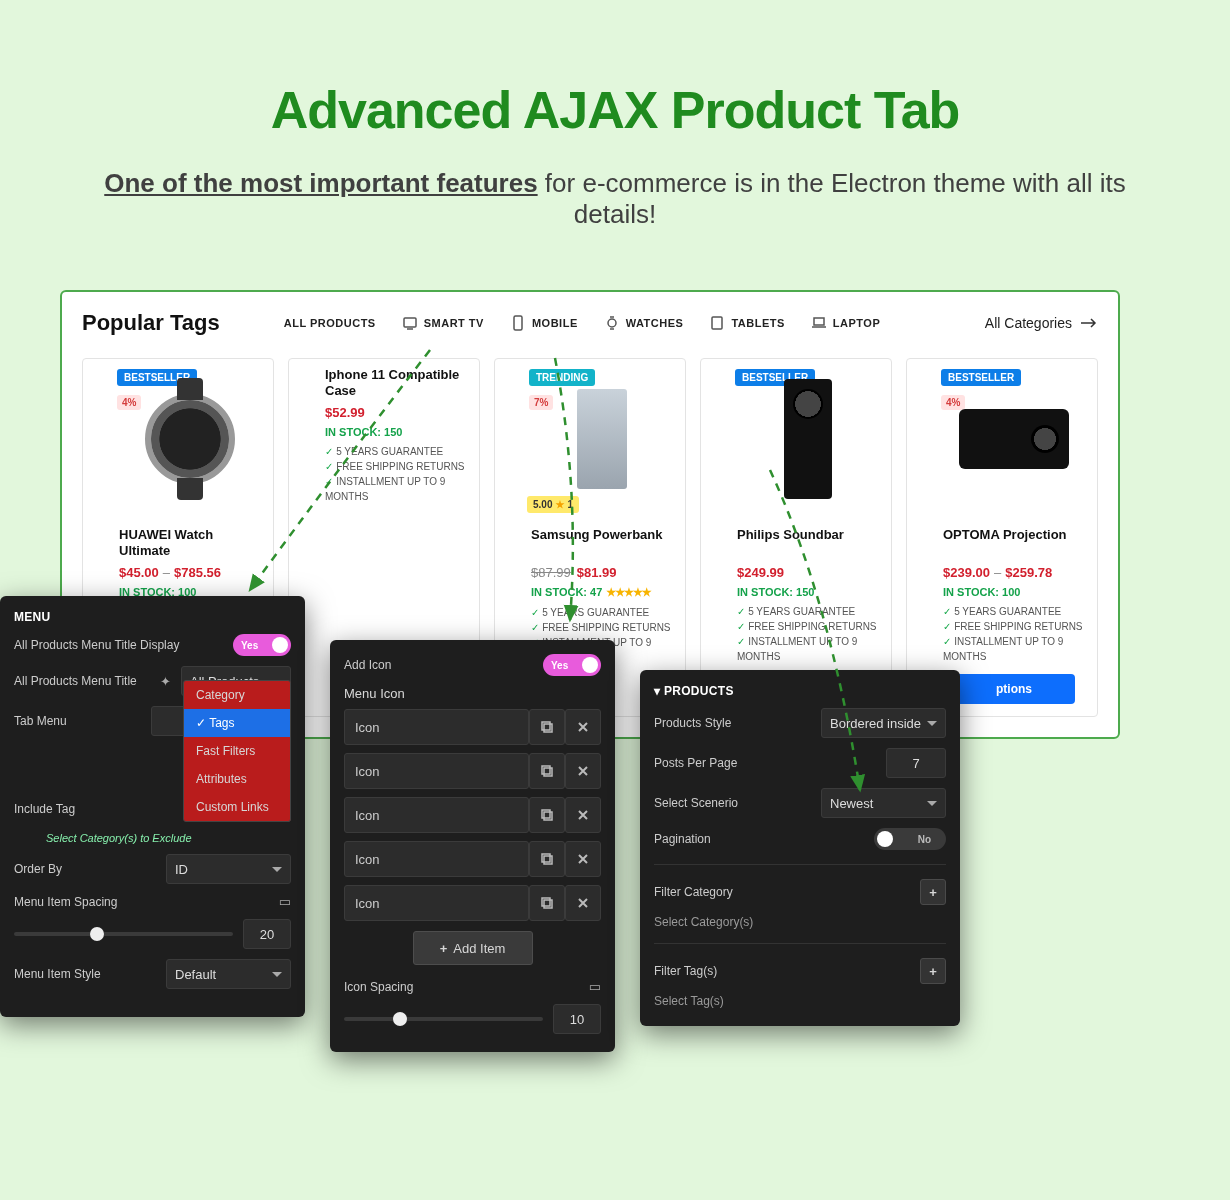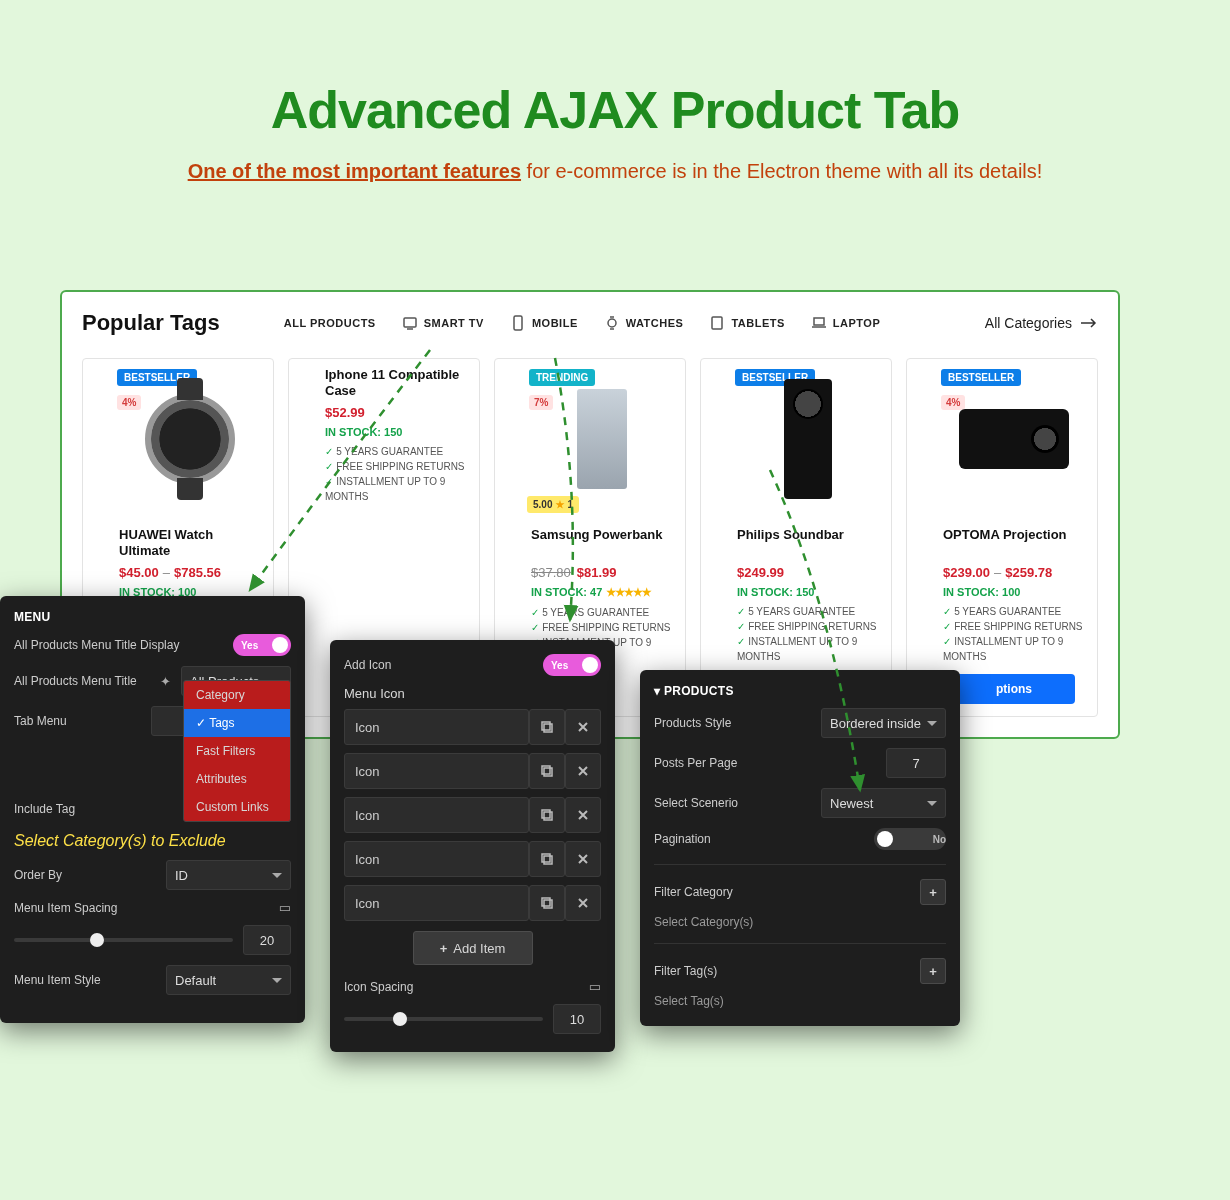--- a/index.html
+++ b/index.html
@@ -1,19 +1,19 @@
 <!DOCTYPE html>
 <html><head>
 <meta charset="utf-8">
 <style>
   * { box-sizing: border-box; margin: 0; padding: 0; }
   body { font-family: -apple-system, BlinkMacSystemFont, "Segoe UI", Arial, sans-serif; background:#e2f7dc; width:1230px; height:1200px; position:relative; overflow:hidden; }
   .hero { text-align:center; padding:80px 60px 30px; }
   .hero h1 { color:#1f8b1f; font-size:52px; font-weight:800; letter-spacing:-1px; }
-  .hero .sub { color:#c2410c; font-size:20px; margin-top:20px; font-weight:400; }
+  .hero .sub { color:#404040; font-size:26px; margin-top:28px; font-weight:400; }
   .hero .sub .u { font-weight:700; text-decoration:underline; }
 
   .shop { position:absolute; left:60px; top:290px; width:1060px; background:#fff; border:2px solid #4daa4d; border-radius:6px; padding:18px 20px 20px; }
   .shop-head { display:flex; align-items:center; gap:24px; }
   .shop-head h2 { font-size:22px; font-weight:800; color:#111; }
   .tabs { display:flex; gap:26px; margin-left:40px; font-size:11px; font-weight:700; color:#222; letter-spacing:.5px; }
   .tabs .tab { display:flex; align-items:center; gap:6px; cursor:pointer; }
   .tabs svg { width:16px; height:16px; stroke:#555; fill:none; stroke-width:1.5; }
   .allcat { margin-left:auto; display:flex; align-items:center; gap:8px; font-size:14px; color:#222; font-weight:500; cursor:pointer; }
 
@@ -48,33 +48,33 @@
   .soundbar { width:48px; height:120px; background:#111; border-radius:4px; position:relative; }
   .soundbar::after{content:"";position:absolute;left:50%;top:10px;transform:translateX(-50%);width:30px;height:30px;border-radius:50%;background:radial-gradient(circle,#444 0 60%,#000 61% 100%);}
   .proj { width:110px; height:60px; background:#111; border-radius:6px; position:relative; }
   .proj::after{content:"";position:absolute;right:10px;top:50%;transform:translateY(-50%);width:28px;height:28px;border-radius:50%;background:radial-gradient(circle,#444 0 55%,#000 56% 100%);}
 
   
   .panel { position:absolute; background:#1e1e1e; color:#d7d7d7; font-size:13px; border-radius:6px; box-shadow:0 8px 28px rgba(0,0,0,.5); padding:14px 14px 18px; }
   .panel .hdr { font-size:12px; font-weight:700; color:#fff; letter-spacing:.3px; margin-bottom:10px; }
   .row { display:flex; align-items:center; justify-content:space-between; margin:10px 0; gap:10px; }
   .row .lab { color:#ccc; font-size:12px; flex:1; }
-  .row .italic { font-style:italic; color:#fde047; font-size:16px; }
+  .row .italic { font-style:italic; color:#86efac; font-size:11px;margin-left:32px; }
   .selectbox, .textbox { background:#2c2c2c; border:1px solid #3b3b3b; color:#ddd; height:30px; display:flex; align-items:center; padding:0 8px; border-radius:3px; min-width:125px; justify-content:space-between; cursor:pointer; }
   .textbox { min-width:48px; justify-content:center; }
   .chev { width:0;height:0;border-left:5px solid transparent;border-right:5px solid transparent;border-top:5px solid #aaa; }
   .toggle { width:58px; height:22px; border-radius:11px; position:relative; display:flex; align-items:center; }
   .toggle.on { background:#e85bdc; }
   .toggle.off { background:#3a3a3a; }
   .toggle .knob { width:16px; height:16px; background:#fff; border-radius:50%; position:absolute; }
   .toggle.on .knob { right:3px; }
   .toggle.off .knob { left:3px; }
   .toggle .txt { font-size:10px; font-weight:600; color:#fff; position:absolute; }
   .toggle.on .txt { left:8px; }
-  .toggle.off .txt { right:0; color:#bbb;padding-left:26px; }
+  .toggle.off .txt { right:15px; color:#bbb;padding-left:26px; }
   .chip { background:#333; border:1px solid #4a4a4a; border-radius:3px; padding:3px 6px; font-size:11px; display:inline-flex; align-items:center; gap:4px; }
   .plusbtn { width:26px;height:26px;background:#333;border:1px solid #4a4a4a;border-radius:3px;display:flex;align-items:center;justify-content:center;font-weight:700;cursor:pointer; }
   .slider { display:flex; align-items:center; gap:10px; margin-top:4px;}
   .slider .track { flex:1; height:4px; background:#3a3a3a; border-radius:2px; position:relative; }
   .slider .thumb { position:absolute; top:50%; transform:translate(-50%,-50%); width:14px; height:14px; border-radius:50%; background:#eee; }
   .dropdown { position:absolute; background:#b91c1c; border:1px solid #444; border-radius:3px; width:108px; overflow:hidden; z-index:5; }
   .dropdown .opt { padding:7px 12px; font-size:12px; cursor:pointer; }
   .dropdown .opt.sel { background:#1d6fe6; color:#fff; }
   .dropdown .opt.sel::before { content:"✓ "; }
   .iconrow { display:flex; margin:8px 0; }
@@ -173,21 +173,21 @@
       </div>
       <div class="card">
     <div class="img">
       <span class="badge b-cyan">TRENDING</span>
       <span class="disc">7%</span>
       <div class="ph pbank"></div>
       <span class="rating">5.00 <span style="color:#f5a300">★</span> 1</span>
     </div>
     <div class="body">
       <div class="title">Samsung Powerbank</div>
-      <div class="price"><span class="old">$37.80</span>$81.99</div>
+      <div class="price"><span class="old">$87.99</span>$81.99</div>
       <div class="stock">IN STOCK: 47<span class="stars">★★★★★</span></div>
       <div class="feat">
             <div>5 YEARS GUARANTEE</div>
             <div>FREE SHIPPING RETURNS</div>
             <div>INSTALLMENT UP TO 9 MONTHS</div>
           </div>
 
     </div>
       </div>
       <div class="card">

